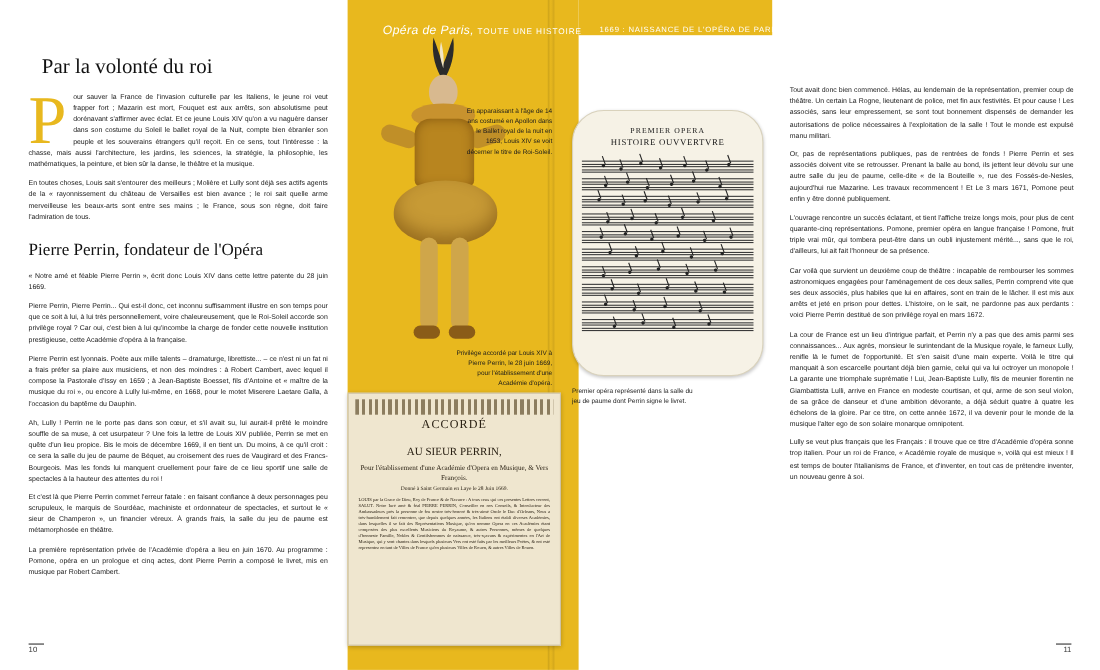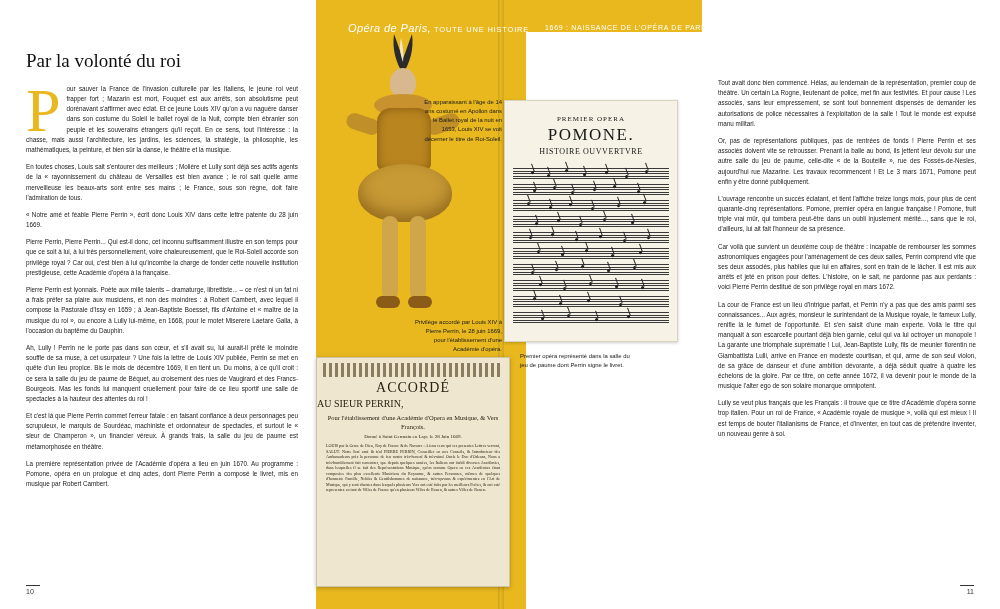--- a/index.html
+++ b/index.html
@@ -17,21 +17,21 @@
   
   .runhead-left{position:absolute;left:348px;top:22px;color:#ffffff;font-size:9.5px;letter-spacing:.4px;}
   .runhead-left .main{font-style:italic;font-size:11px;}
   .runhead-left .sub{font-size:7.5px;letter-spacing:.8px;}
   .runhead-right{position:absolute;left:545px;top:24px;color:#ffffff;font-size:7px;letter-spacing:.7px;}
 
   
   .col{position:absolute;font-family:"Liberation Sans",sans-serif;color:#1a1a1a;}
   .col p{margin:0 0 7px 0;font-size:6.3px;line-height:1.62;text-align:justify;}
   .col p.noindent{text-indent:0;}
-  h1.title{font-family:"Liberation Serif",serif;font-weight:400;font-size:19px;color:#111;margin:0 0 12px 0;line-height:1.15;}
+  h1.title{font-family:"Liberation Serif",serif;font-weight:400;font-size:19px;color:#111;margin:0 0 12px 12px;line-height:1.15;}
   h2.title{font-family:"Liberation Serif",serif;font-weight:400;font-size:15.5px;color:#111;margin:16px 0 10px 0;line-height:1.15;}
   h2.title.right{text-align:right;}
   h1.title.right{text-align:right;}
 
   .colL{left:26px;top:50px;width:272px;}
   .colR{left:718px;top:78px;width:258px;}
 
   
   .dropcap{float:left;font-family:"Liberation Serif",serif;font-size:62px;line-height:0.78;
            color:#e8b81e;margin:2px 6px 0 0;}
@@ -63,22 +63,22 @@
   .staff i{position:absolute;left:0;right:0;height:1px;background:#3a3a3a;display:block;}
   .note{position:absolute;width:3.4px;height:2.6px;background:#222;border-radius:50%;transform:rotate(-20deg);}
   .note b{position:absolute;left:3px;top:-7px;width:0.8px;height:8px;background:#222;display:block;}
 
   
   .privilege{position:absolute;left:316px;top:357px;width:192px;height:228px;background:#efe6cf;
              border:1px solid #cfc3a4;box-shadow:0 1px 4px rgba(0,0,0,.25);}
   .priv-orn{height:14px;margin:5px 6px 3px 6px;background:
      repeating-linear-gradient(90deg,#6b5a3a 0 3px,#efe6cf 3px 6px);opacity:.75;}
   .priv-t1{font-family:"Liberation Serif",serif;text-align:center;font-size:15px;letter-spacing:1px;color:#2a2114;margin-top:2px;}
-  .priv-t2{font-family:"Liberation Serif",serif;text-align:center;font-size:14px;letter-spacing:1px;color:#2a2114;margin-top:2px;}
-  .priv-t3{font-family:"Liberation Serif",serif;font-size:10px;color:#2a2114;margin-top:2px;}
+  .priv-t2{font-family:"Liberation Serif",serif;text-align:center;font-size:11px;letter-spacing:1px;color:#2a2114;margin-top:2px;}
+  .priv-t3{font-family:"Liberation Serif",serif;text-align:center;font-size:10px;color:#2a2114;margin-top:14px;}
   .priv-t4{font-family:"Liberation Serif",serif;text-align:center;font-size:6.5px;color:#2a2114;margin-top:4px;line-height:1.4;}
   .priv-t5{font-family:"Liberation Serif",serif;text-align:center;font-size:5px;color:#2a2114;margin-top:3px;}
   .priv-body{font-family:"Liberation Serif",serif;font-size:4.1px;line-height:1.35;text-align:justify;
              color:#2a2114;margin:4px 9px 0 9px;}
 
   
   .folio{position:absolute;bottom:14px;font-size:7px;color:#333;}
   .folio .rule{width:14px;height:1px;background:#333;margin-bottom:2px;}
   .folio-left{left:26px;}
   .folio-right{right:26px;text-align:right;}
@@ -96,20 +96,21 @@
   <div class="runhead-left">
     <span class="main">Opéra de Paris,</span>
     <span class="sub">TOUTE UNE HISTOIRE</span>
   </div>
   <div class="runhead-right">1669 : NAISSANCE DE L'OPÉRA DE PARIS</div>
 
   <div class="col colL">
     <h1 class="title">Par la volonté du roi</h1>
     <p class="noindent"><span class="dropcap">P</span><span>our sauver la France de l'invasion culturelle par les Italiens, le jeune roi veut frapper fort ; Mazarin est mort, Fouquet est aux arrêts, son absolutisme peut dorénavant s'affirmer avec éclat. Et ce jeune Louis XIV qu'on a vu naguère danser dans son costume du Soleil le ballet royal de la Nuit, compte bien ébranler son peuple et les souverains étrangers qu'il reçoit. En ce sens, tout l'intéresse : la chasse, mais aussi l'architecture, les jardins, les sciences, la stratégie, la philosophie, les mathématiques, la peinture, et bien sûr la danse, le théâtre et la musique.</span></p>
     <p>En toutes choses, Louis sait s'entourer des meilleurs ; Molière et Lully sont déjà ses actifs agents de la « rayonnissement du château de Versailles est bien avance ; le roi sait quelle arme merveilleuse les beaux-arts sont entre ses mains ; le France, sous son règne, doit faire l'admiration de tous.</p>
+    <h2 class="title">Pierre Perrin, fondateur de l'Opéra</h2>
     <p>« Notre amé et féable Pierre Perrin », écrit donc Louis XIV dans cette lettre patente du 28 juin 1669.</p>
     <p>Pierre Perrin, Pierre Perrin... Qui est-il donc, cet inconnu suffisamment illustre en son temps pour que ce soit à lui, à lui très personnellement, voire chaleureusement, que le Roi-Soleil accorde son privilège royal ? Car oui, c'est bien à lui qu'incombe la charge de fonder cette nouvelle institution prestigieuse, cette Académie d'opéra à la française.</p>
     <p>Pierre Perrin est lyonnais. Poète aux mille talents – dramaturge, librettiste... – ce n'est ni un fat ni a frais préfer sa plaire aux musiciens, et non des moindres : à Robert Cambert, avec lequel il compose la Pastorale d'Issy en 1659 ; à Jean-Baptiste Boesset, fils d'Antoine et « maître de la musique du roi », ou encore à Lully lui-même, en 1668, pour le motet Miserere Laetare Galla, à l'occasion du baptême du Dauphin.</p>
     <p>Ah, Lully ! Perrin ne le porte pas dans son cœur, et s'il avait su, lui aurait-il prêté le moindre souffle de sa muse, à cet usurpateur ? Une fois la lettre de Louis XIV publiée, Perrin se met en quête d'un lieu propice. Bis le mois de décembre 1669, il en tient un. Du moins, à ce qu'il croit : ce sera la salle du jeu de paume de Béquet, au croisement des rues de Vaugirard et des Francs-Bourgeois. Mas les fonds lui manquent cruellement pour faire de ce lieu sportif une salle de spectacles à la hauteur des attentes du roi !</p>
     <p>Et c'est là que Pierre Perrin commet l'erreur fatale : en faisant confiance à deux personnages peu scrupuleux, le marquis de Sourdéac, machiniste et ordonnateur de spectacles, et surtout le « sieur de Champeron », un financier véreux. À grands frais, la salle du jeu de paume est métamorphosée en théâtre.</p>
     <p>La première représentation privée de l'Académie d'opéra a lieu en juin 1670. Au programme : Pomone, opéra en un prologue et cinq actes, dont Pierre Perrin a composé le livret, mis en musique par Robert Cambert.</p>
   </div>
 
   <div class="costume">
     <svg class="fig-plume" viewBox="0 0 34 46">
@@ -124,23 +125,22 @@
     <div class="fig-skirt"></div>
     <div class="fig-legL"></div>
     <div class="fig-legR"></div>
     <div class="fig-shoeL"></div>
     <div class="fig-shoeR"></div>
   </div>
 
   <div class="caption" style="left:424px;top:98px;width:78px;">En apparaissant à l'âge de 14 ans costumé en Apollon dans le Ballet royal de la nuit en 1653, Louis XIV se voit décerner le titre de Roi-Soleil.</div>
   <div class="caption" style="left:414px;top:318px;width:88px;">Privilège accordé par Louis XIV à Pierre Perrin, le 28 juin 1669, pour l'établissement d'une Académie d'opéra.</div>
 
-  <div class="score" style="left:504px;top:100px;width:172px;height:240px;">
+  <div class="score" style="left:520px;top:100px;width:172px;height:240px;border-radius:29px;">
     <div class="hdr" style="font-size:7px;letter-spacing:1px;margin-top:14px;">PREMIER OPERA</div>
-    <div class="hdr" style="font-size:17px;letter-spacing:1.5px;margin-top:2px;">POMONE.</div>
     <div class="hdr" style="font-size:8px;letter-spacing:.6px;margin:2px 0 12px 0;">HISTOIRE OUVVERTVRE</div>
     <div class="staff">
         <i style="top:0"></i>
         <i style="top:2.5px"></i>
         <i style="top:5px"></i>
         <i style="top:7.5px"></i>
         <i style="top:10px"></i>
       <span class="note" style="left:18px;top:3px">
           <b></b>
         </span>

